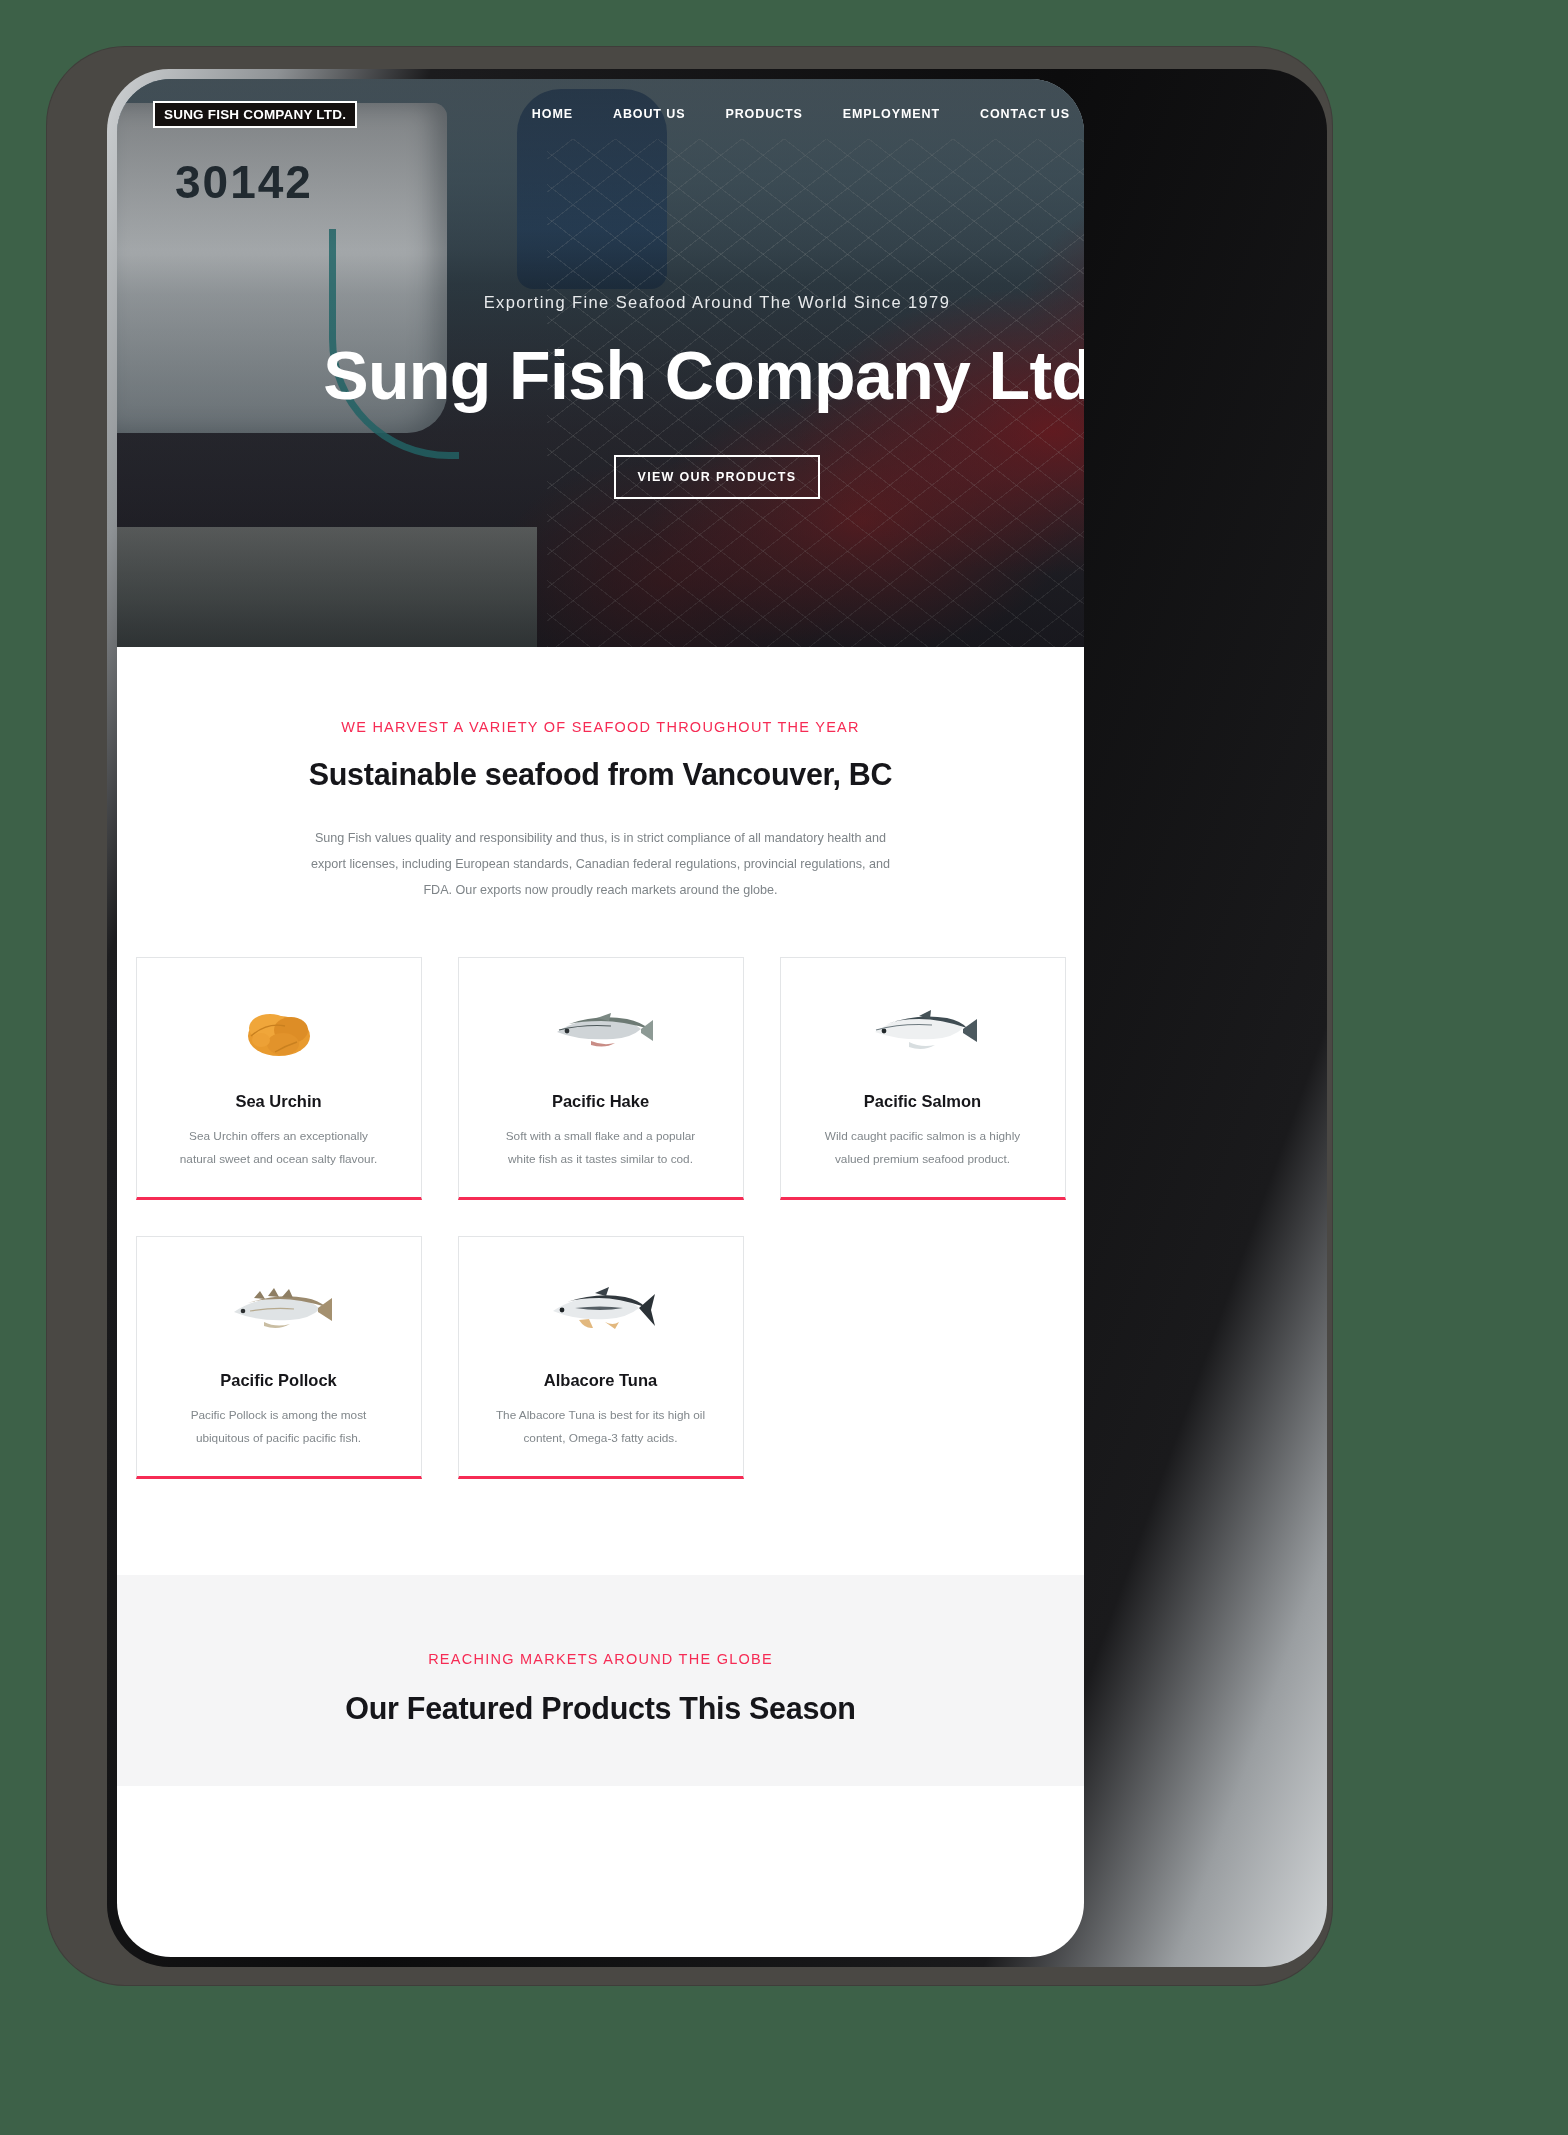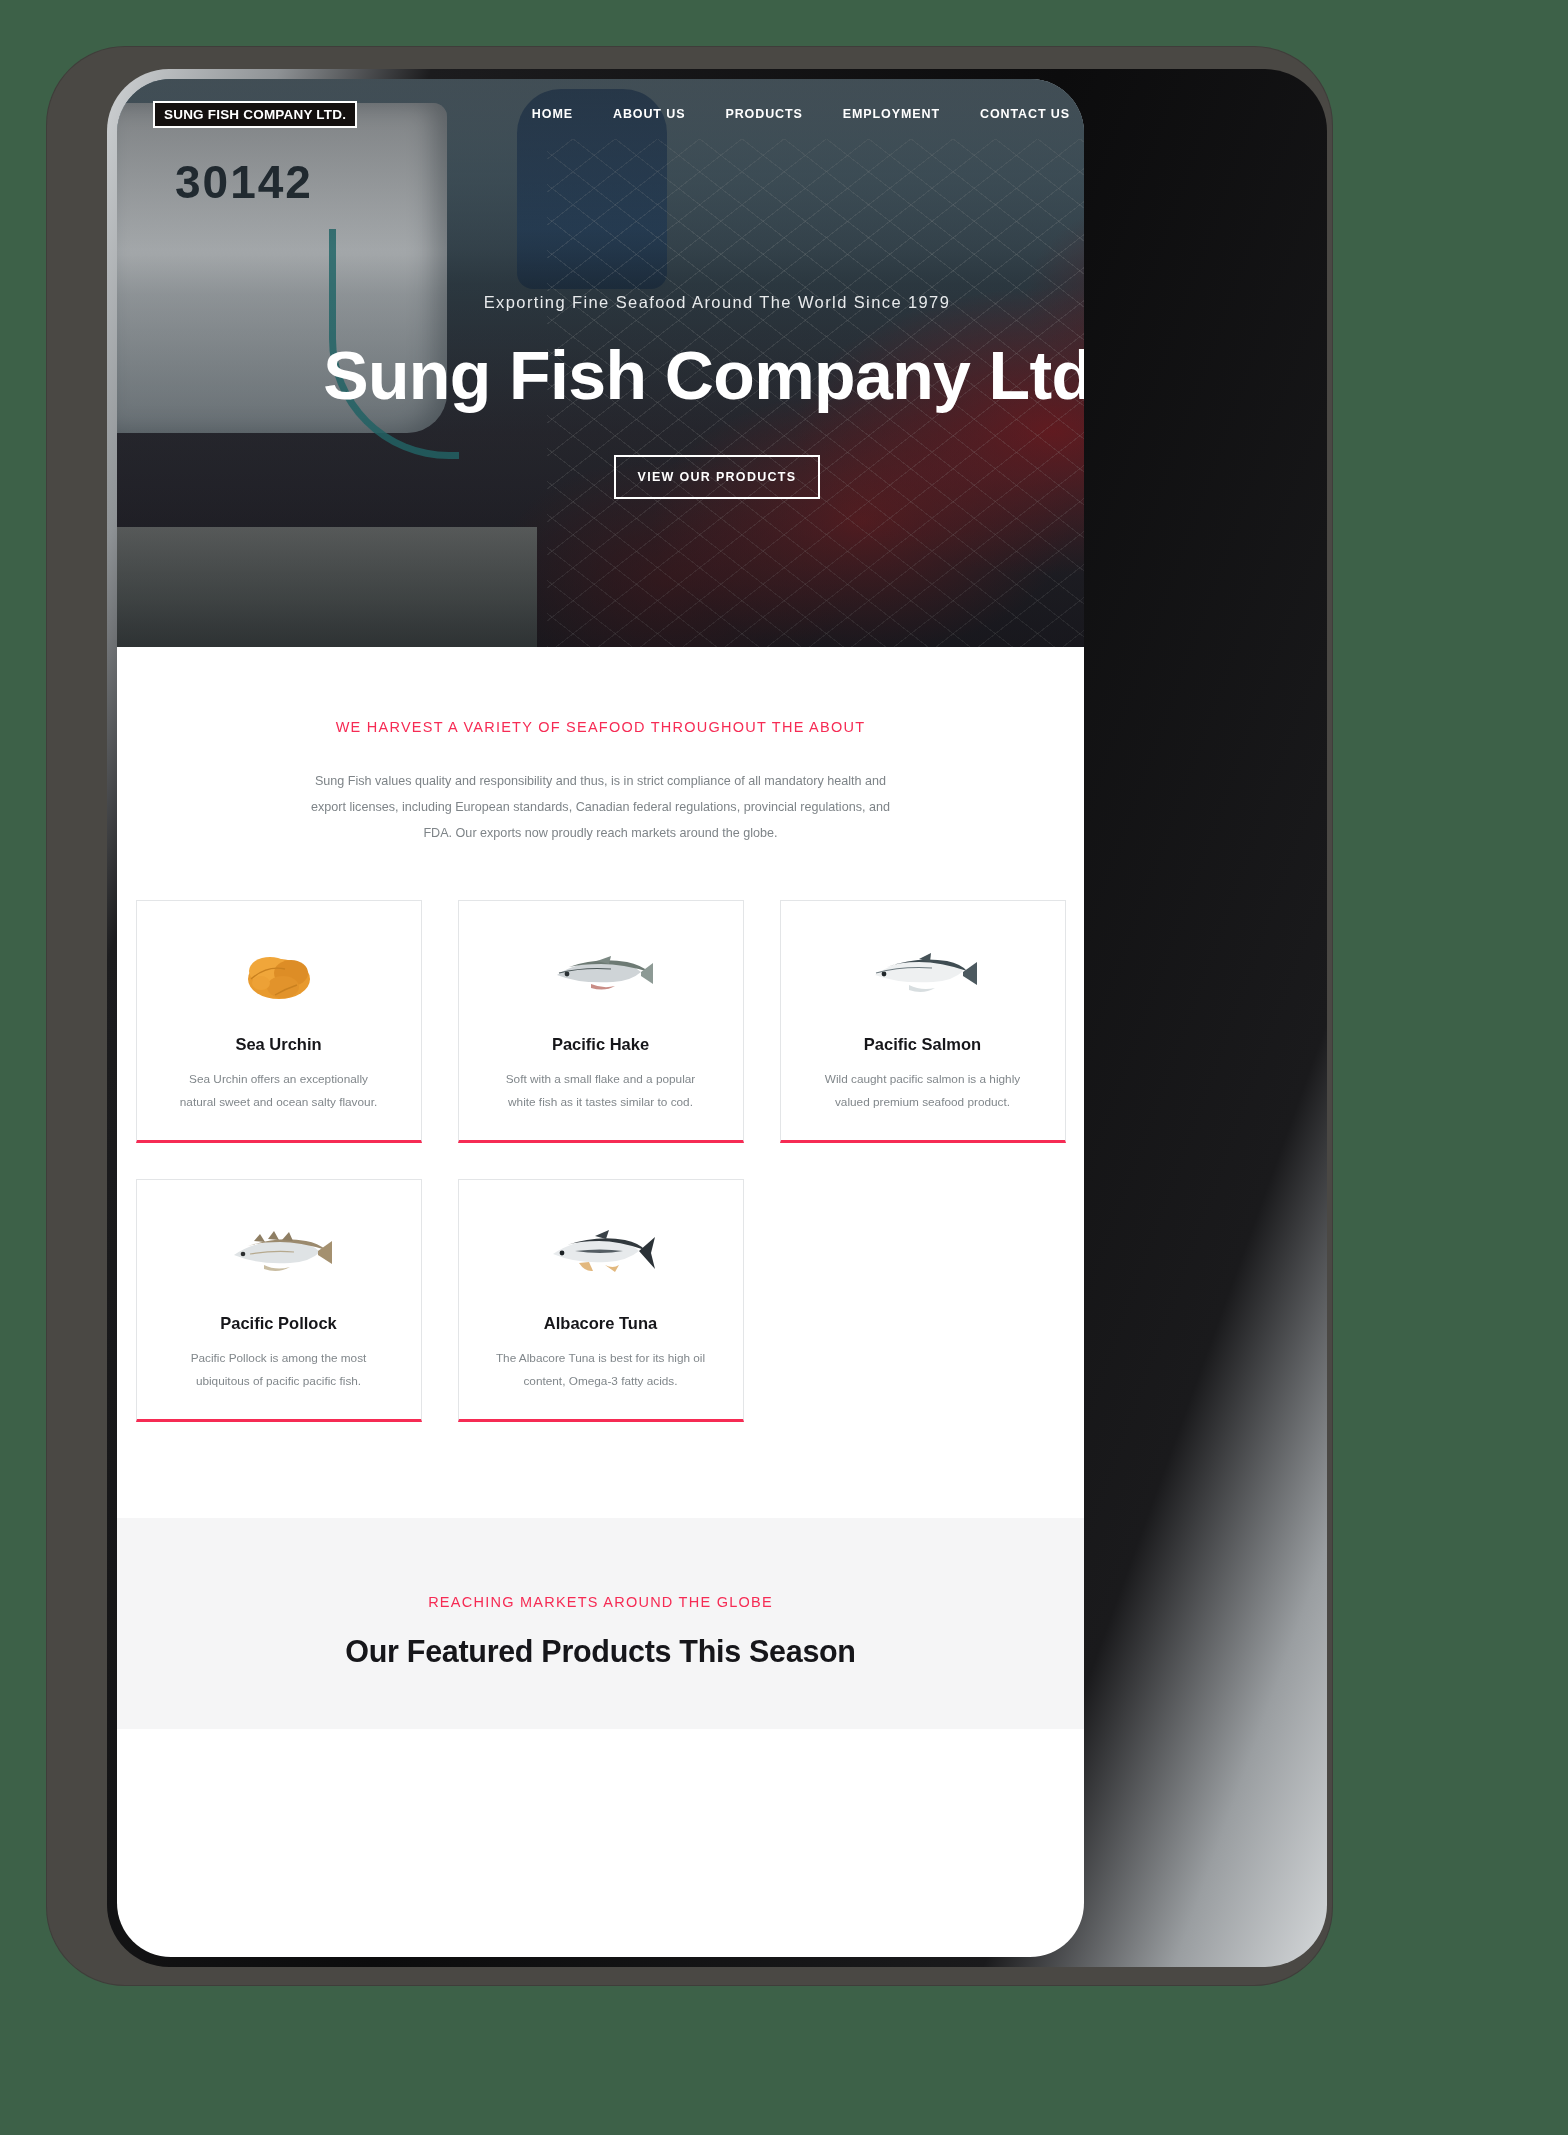--- a/index.html
+++ b/index.html
@@ -331,21 +331,22 @@
       </div>
 
       <div id="scroll-top">
         <svg viewBox="0 0 24 24">
           <path d="M12 20V5M5.5 11.5L12 5l6.5 6.5"></path>
         </svg>
       </div>
     </section>
 
     <section id="section-products">
-      <div class="eyebrow">WE HARVEST A VARIETY OF SEAFOOD THROUGHOUT THE ABOUT</div>
+      <div class="eyebrow">WE HARVEST A VARIETY OF SEAFOOD THROUGHOUT THE YEAR</div>
+      <h2 class="section-title">Sustainable seafood from Vancouver, BC</h2>
       <p id="section-intro">Sung Fish values quality and responsibility and thus, is in strict compliance of all mandatory health and export licenses, including European standards, Canadian federal regulations, provincial regulations, and FDA. Our exports now proudly reach markets around the globe.</p>
 
       <div id="card-grid">
 
         <div class="product-card">
           <div class="card-art">
             <svg width="84" height="62" viewBox="0 0 84 62">
               <ellipse cx="42" cy="36" rx="31" ry="20" fill="#e89a2e"></ellipse>
               <ellipse cx="33" cy="28" rx="21" ry="14" fill="#f0a63a"></ellipse>
               <ellipse cx="54" cy="30" rx="17" ry="13" fill="#dd8d26"></ellipse>

